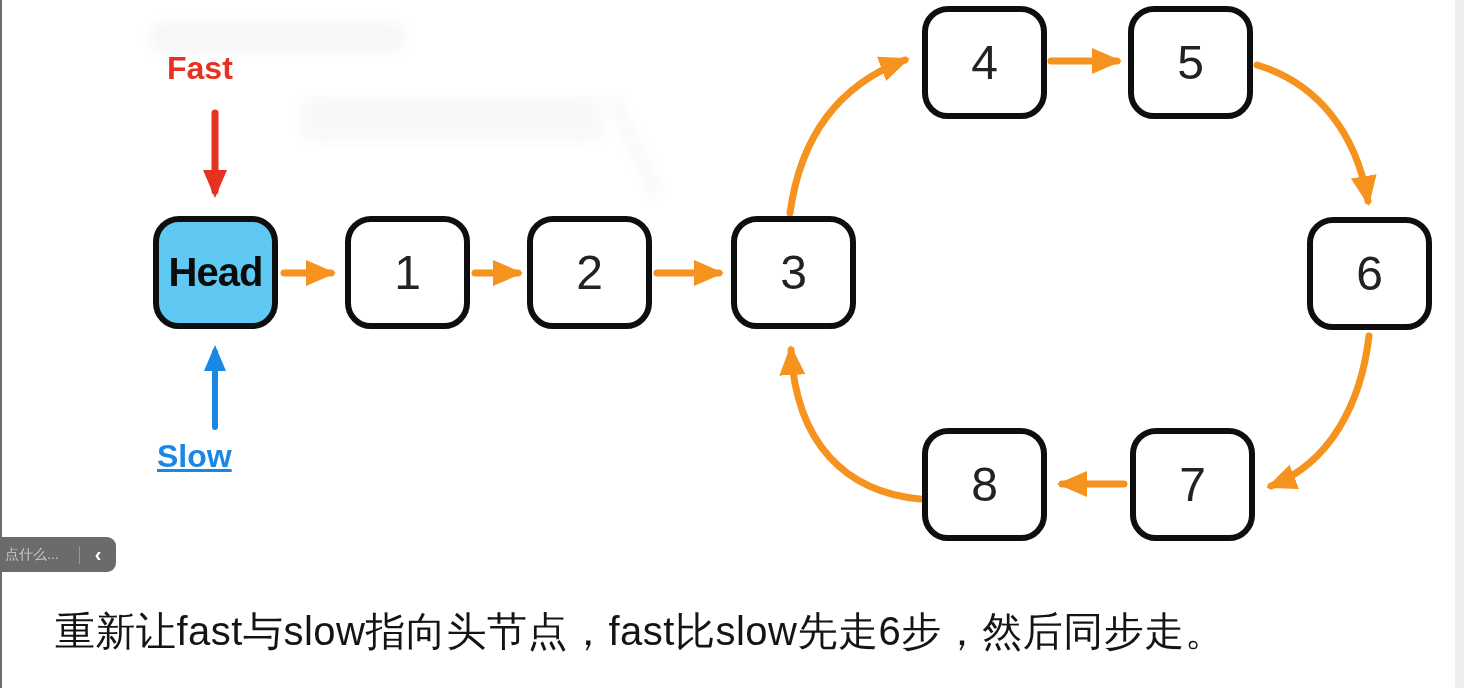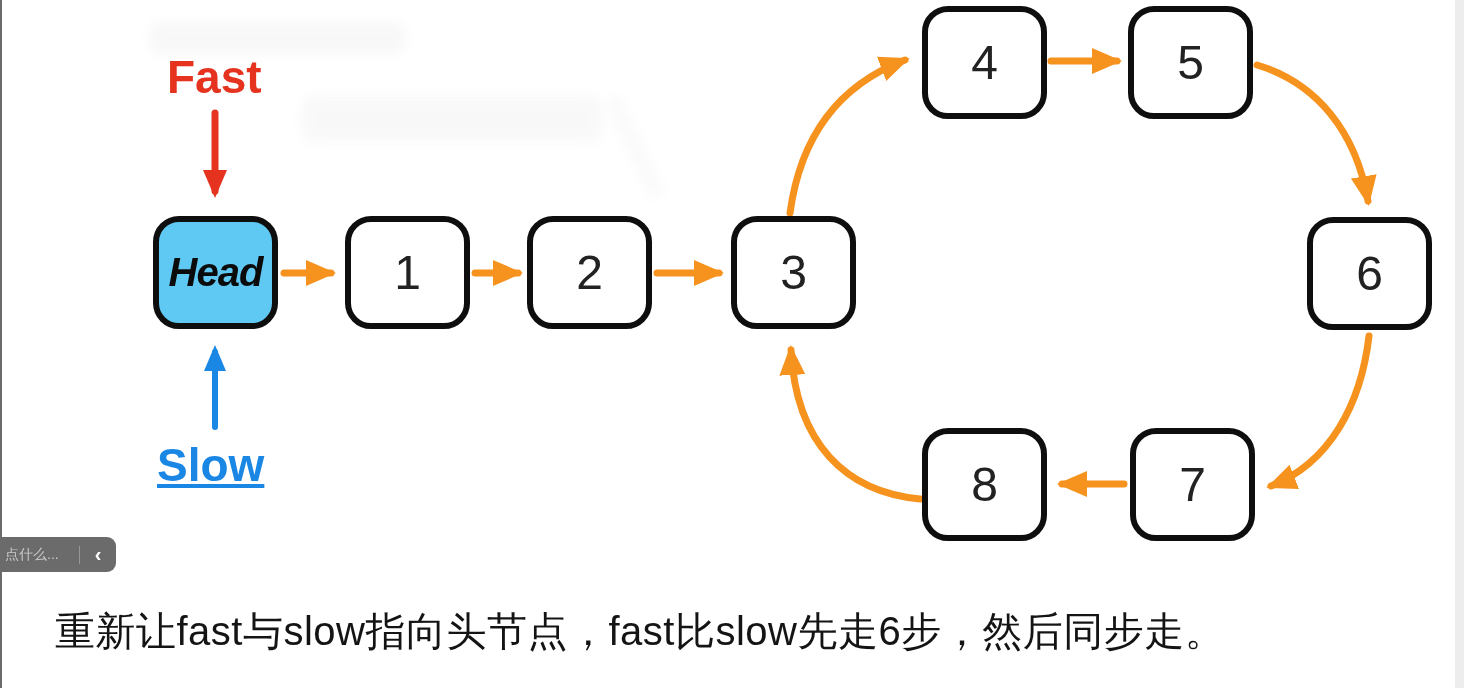--- a/index.html
+++ b/index.html
@@ -17,23 +17,23 @@
   .edge-right{position:absolute;right:0;top:0;width:9px;height:688px;background:#ededed;}
 
   svg.arrow-layer{position:absolute;left:0;top:0;}
 
   .node{
     position:absolute;width:125px;height:113px;box-sizing:border-box;
     border:6px solid #0e0e0e;border-radius:26px;background:#ffffff;
     display:flex;align-items:center;justify-content:center;
     font-size:48px;color:#222;
   }
-  .node.head{background:#5FC9F3;font-weight:700;font-size:40px;color:#0b0b0b;letter-spacing:-1px;font-style:italic;}
+  .node.head{background:#5FC9F3;font-weight:700;font-size:40px;color:#0b0b0b;letter-spacing:-1px;}
 
-  .pointer-label{position:absolute;font-weight:700;font-size:46px;letter-spacing:0px;}
+  .pointer-label{position:absolute;font-weight:700;font-size:32px;letter-spacing:0px;}
   .fast-label{left:167px;top:50px;color:#E5331F;}
   .slow-label{left:157px;top:438px;color:#1B87E5;text-decoration:underline;}
 
   .danmaku-pill{
     position:absolute;left:0;top:537px;height:35px;width:116px;
     background:#6B6B6B;border-radius:0 9px 9px 0;
     display:flex;align-items:center;color:#C9C9C9;font-size:14px;
     cursor:pointer;
   }
   .danmaku-pill .ph{flex:1;padding-left:5px;white-space:nowrap;overflow:hidden;}

